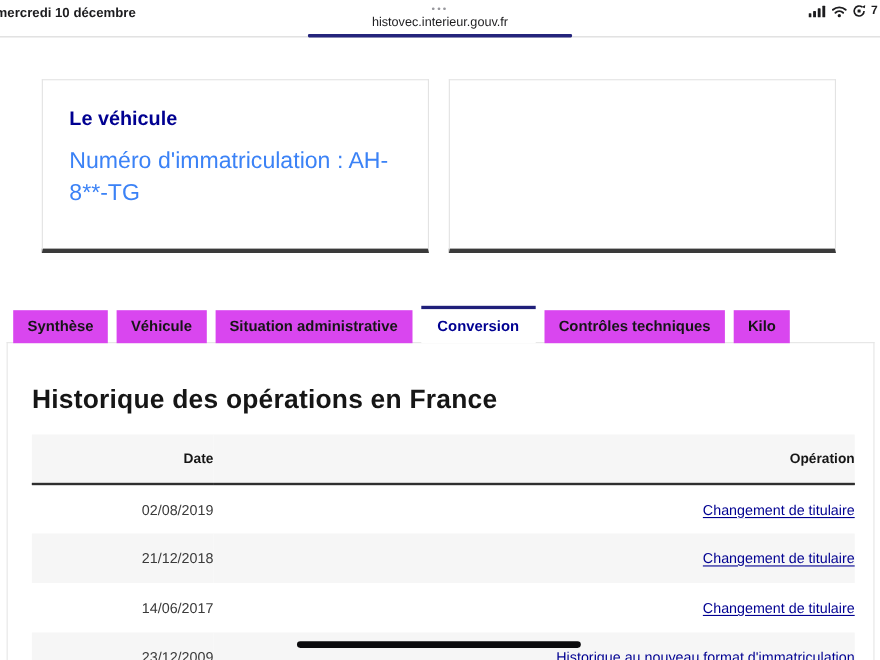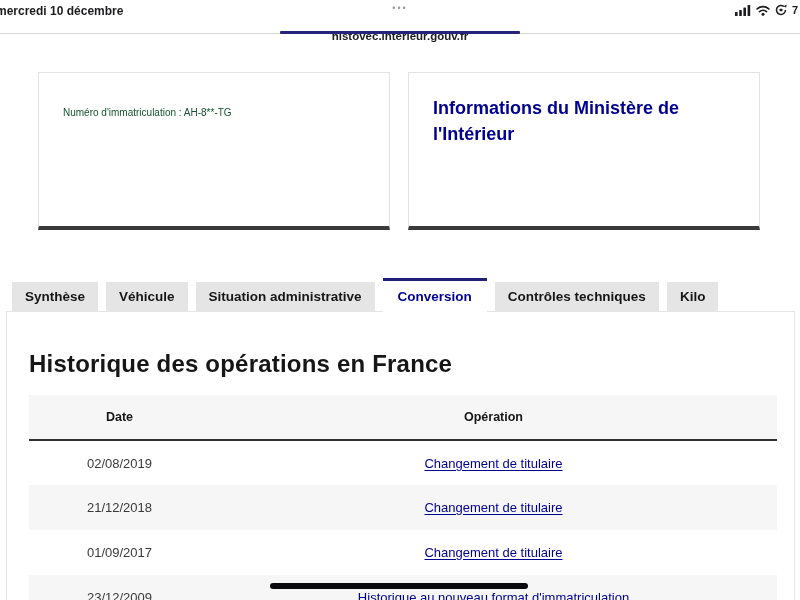--- a/index.html
+++ b/index.html
@@ -7,57 +7,57 @@
   .screen {
     position:relative; width:800px; height:600px; overflow:hidden;
     background:#fff; font-family:"Liberation Sans", sans-serif; color:#161616;padding-left:17px;
   }
 
   
   .statusbar { position:absolute; top:0; left:0; width:800px; height:33px; background:#fff; }
   .status-date { position:absolute; left:-4px; top:4px; font-size:12px; font-weight:700; color:#1c1c1e; white-space:nowrap; }
   .browser-center { position:absolute; left:0; top:0; width:800px; text-align:center; }
   .menu-dots { font-size:9px; color:#98989d; letter-spacing:2px; line-height:10px; margin-top:3px; }
-  .url-text { font-size:11.5px; color:#1c1c1e; line-height:14px; margin-top:16px;font-weight:bold; }
+  .url-text { font-size:11.5px; color:#1c1c1e; line-height:14px; margin-top:1px; }
   .status-icons { position:absolute; right:2px; top:4px; display:flex; align-items:center; gap:5px; height:12px; }
   .battery-text { font-size:11px; font-weight:700; color:#1c1c1e; }
   .top-hairline { position:absolute; top:33px; left:0; width:800px; height:1px; background:#d6d6d6; }
   .tab-underline { position:absolute; top:31px; left:280px; width:240px; height:3px; background:#24247c; border-radius:1px; z-index:2; }
 
   
   .card {
     position:absolute; top:72px; width:352px; height:158px; background:#fff;
     border:1px solid #e3e3e3; border-bottom:4px solid #3a3a3a; padding:22px 24px;
   }
   .card-1 { left:38px; }
   .card-2 { left:408px; }
   .card-title { color:#000091; font-size:18px; font-weight:700; line-height:1.45; }
-  .card-body { margin-top:11px; font-size:10px; color:#14532d; line-height:1.4; }
+  .card-body { margin-top:11px; font-size:21px; color:#3b82f6; line-height:1.4; }
 
   
   .tabs { position:absolute; left:12px; top:278px; width:900px; height:34px; display:flex; align-items:flex-end; gap:8px; z-index:3; }
   .tab {
-    height:30px; line-height:30px; background:#e5e5e5; color:#161616;
+    height:30px; line-height:30px; background:#d946ef; color:#161616;
     font-size:13.5px; font-weight:700; padding:0 13px; border:none; cursor:pointer;
     font-family:"Liberation Sans", sans-serif; white-space:nowrap;
   }
   .tab.active {
     height:34px; line-height:31px; background:#fff; color:#000091;
     border-top:3px solid #1f1f7a; padding:0 15px;
   }
 
   
   .panel {
     position:absolute; left:6px; top:311px; width:789px; height:289px;
     background:#fff; border:1px solid #e5e5e5; border-bottom:none; z-index:1;
   }
   .section-heading { margin:38px 0 0 22px; font-size:24px; font-weight:700; color:#161616; letter-spacing:.2px; }
   .table-wrap { margin:17px 19px 0 22px; }
   table.history { width:748px; border-collapse:collapse; table-layout:fixed; }
-  table.history th, table.history td { text-align:center; padding:0 0 0 16px; height:45px; vertical-align:middle; }
+  table.history th, table.history td { text-align:right; padding:0 0 0 16px; height:45px; vertical-align:middle; }
   col.c-date { width:165px; }
   thead tr { background:#f6f6f6; }
   thead th { font-size:12.5px; font-weight:700; color:#161616; border-bottom:2px solid #2f2f2f; }
   tbody td { font-size:13px; color:#3a3a3a; }
   tbody tr:nth-child(even) { background:#f6f6f6; }
   td a { color:#000091; text-decoration:underline; text-underline-offset:2px; cursor:pointer; }
 
   
   .home-indicator { position:absolute; left:270px; top:583px; width:258px; height:6px; border-radius:3px; background:#0b0b0d; z-index:10; }
 </style>
@@ -91,24 +91,24 @@
         <path d="M11.6 0.6 L11.2 3.6 L8.4 2.4 Z" fill="#1c1c1e"></path>
         <rect x="4.6" y="4.7" width="2.8" height="2.6" rx="0.5" fill="#1c1c1e"></rect>
       </svg>
       <span class="battery-text">7</span>
     </div>
   </div>
   <div class="top-hairline"></div>
   <div class="tab-underline"></div>
 
   <div class="card card-1">
+    <div class="card-title">Le véhicule</div>
     <div class="card-body">Numéro d'immatriculation : AH-8**-TG</div>
   </div>
   <div class="card card-2">
-    <div class="card-title">Informations du Ministère de l'Intérieur</div>
   </div>
 
   <div class="tabs">
     <button class="tab">Synthèse</button>
     <button class="tab">Véhicule</button>
     <button class="tab">Situation administrative</button>
     <button class="tab active">Conversion</button>
     <button class="tab">Contrôles techniques</button>
     <button class="tab">Kilo</button>
   </div>
@@ -130,21 +130,21 @@
         <tbody>
           <tr>
             <td>02/08/2019</td>
             <td><a>Changement de titulaire</a></td>
           </tr>
           <tr>
             <td>21/12/2018</td>
             <td><a>Changement de titulaire</a></td>
           </tr>
           <tr>
-            <td>01/09/2017</td>
+            <td>14/06/2017</td>
             <td><a>Changement de titulaire</a></td>
           </tr>
           <tr>
             <td>23/12/2009</td>
             <td><a>Historique au nouveau format d'immatriculation</a></td>
           </tr>
         </tbody>
       </table>
     </div>
   </div>

